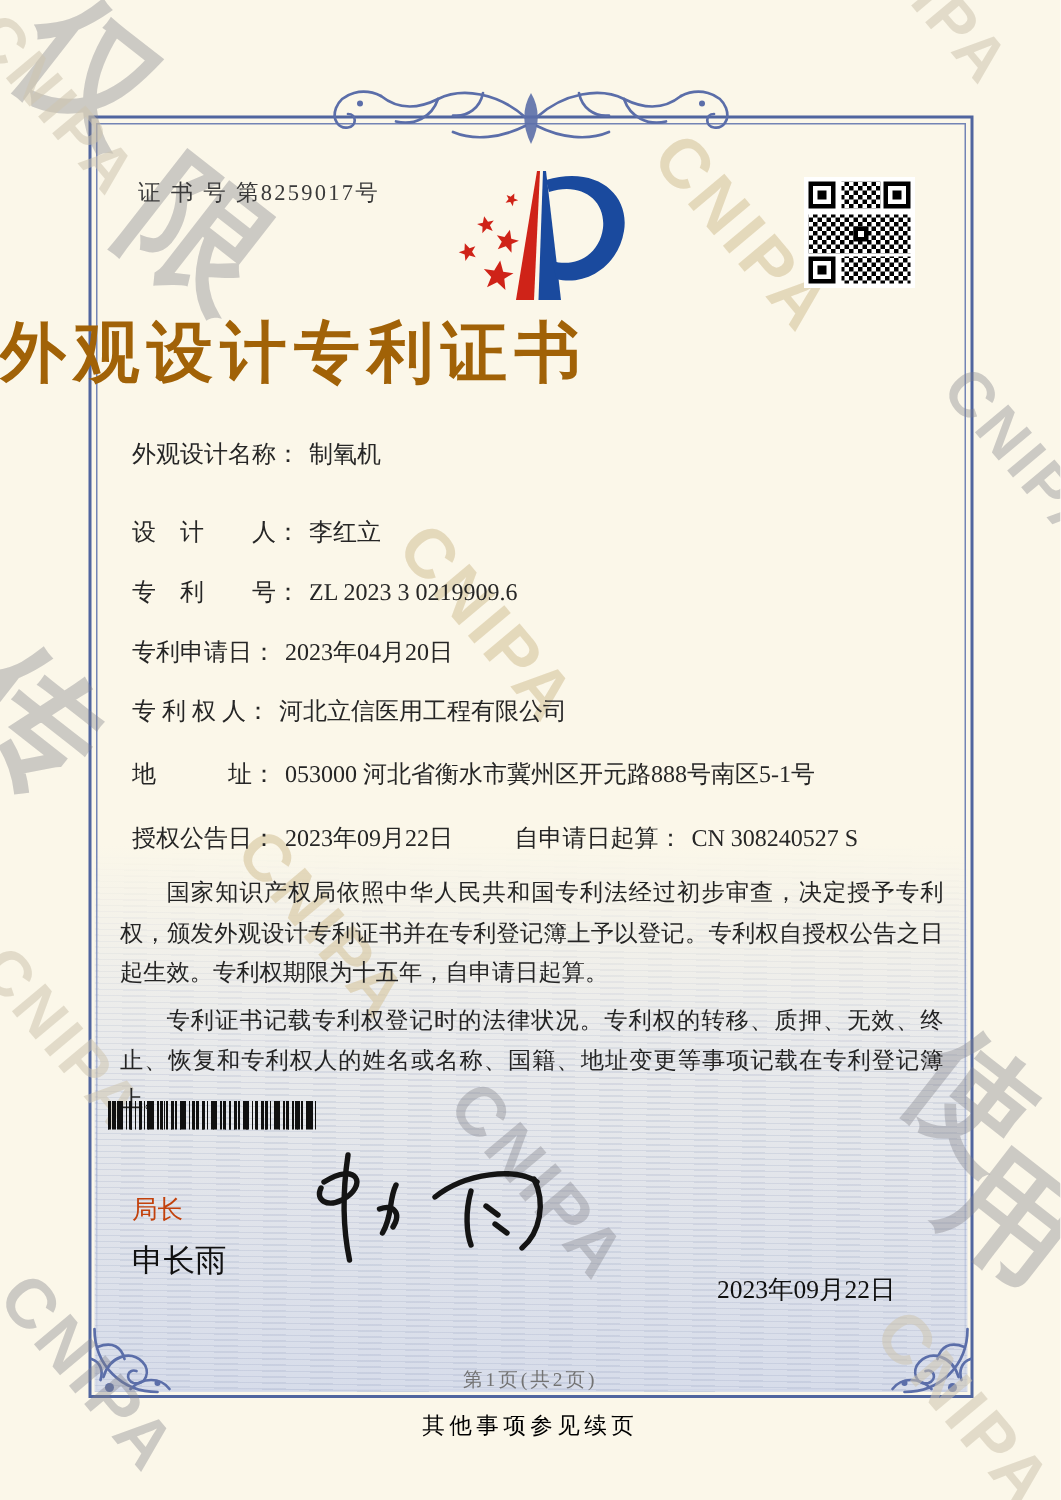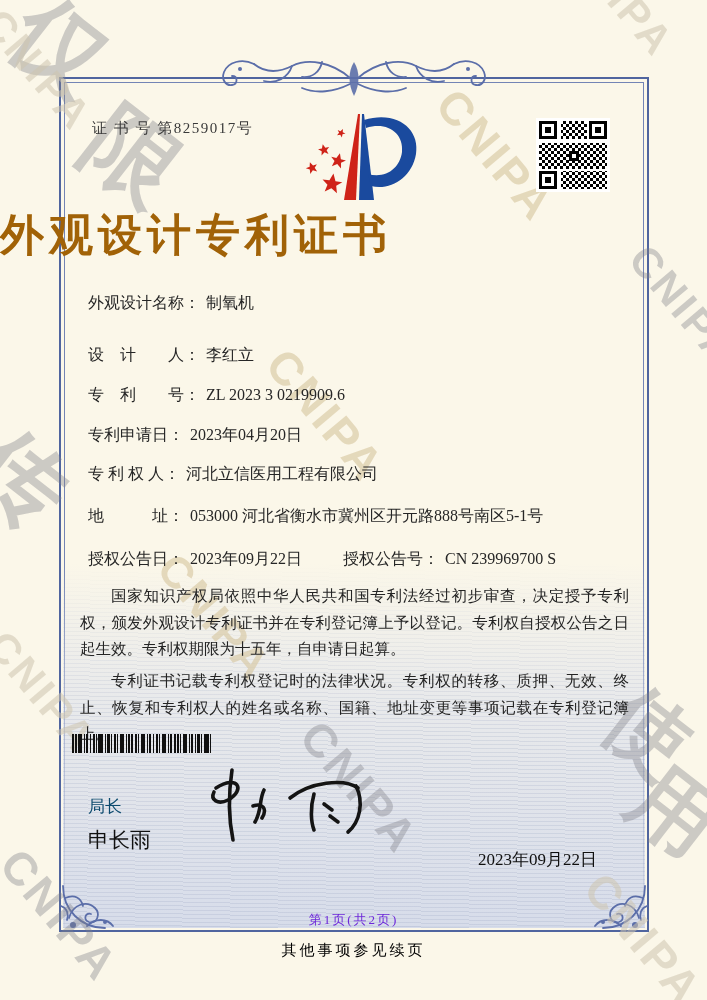--- a/index.html
+++ b/index.html
@@ -52,25 +52,25 @@
   .body-text{left:80px;top:583px;width:549px;font-size:15.5px;line-height:1.72;text-align:justify;color:#242424;}
   .body-text p{margin:0 0 5px;text-indent:2em;}
   
   .barcode{
     left:72px;top:734px;width:140px;height:19px;
     background-image:
       repeating-linear-gradient(90deg,#101010 0 1px,transparent 1px 3px),
       repeating-linear-gradient(90deg,#101010 0 2px,transparent 2px 7px),
       repeating-linear-gradient(90deg,transparent 0 4px,#101010 4px 5px,transparent 5px 11px);
   }
-  .signer-title{left:88px;top:795px;font-size:17px;color:#0c4a6e;font-family:"Liberation Sans","DejaVu Sans",sans-serif;}
+  .signer-title{left:88px;top:795px;font-size:17px;color:#c2410c;font-family:"Liberation Sans","DejaVu Sans",sans-serif;}
   .signer-name{left:88px;top:826px;font-size:21px;color:#111;font-family:"Liberation Sans","DejaVu Sans",sans-serif;}
   .signature{left:198px;top:764px;}
   .issue-date{left:478px;top:848px;font-size:17px;color:#101010;}
-  .pagenum{top:911px;left:0;width:100%;text-align:center;font-size:13px;color:#6d28d9;letter-spacing:2px;}
+  .pagenum{top:911px;left:0;width:100%;text-align:center;font-size:13px;color:#737373;letter-spacing:2px;}
   .footer-note{top:941px;left:0;width:100%;text-align:center;font-size:15px;color:#000000;letter-spacing:3px;}
 </style>
 </head>
 <body>
 
 <div class="page">
 
   <div class="wm-layer" id="wmLayer">
       <span class="wm w-gray" style="left: 14px; top: -14px; font-size: 92px; transform: rotate(38deg);">仅</span>
       <span class="wm w-warm" style="left: -34px; top: 46px; font-size: 42px; transform: rotate(50deg);">CNIPA</span>
@@ -198,21 +198,21 @@
   <div class="abs row" style="top:464px">
     <span class="lbl">专 利 权 人：</span><span class="val">河北立信医用工程有限公司</span>
   </div>
   <div class="abs row" style="top:506px">
     <span class="lbl">地　　　址：</span><span class="val">053000 河北省衡水市冀州区开元路888号南区5-1号</span>
   </div>
   <div class="abs row" style="top:549px">
     <span class="lbl">授权公告日：</span><span class="val">2023年09月22日</span>
   </div>
   <div class="abs row" style="top:549px;left:343px">
-    <span class="lbl">授权公告号：</span><span class="val">CN 239969700 S</span>
+    <span class="lbl">自申请日起算：</span><span class="val">CN 308240527 S</span>
   </div>
 
   <div class="abs body-text">
     <p>国家知识产权局依照中华人民共和国专利法经过初步审查，决定授予专利权，颁发外观设计专利证书并在专利登记簿上予以登记。专利权自授权公告之日起生效。专利权期限为十五年，自申请日起算。</p>
     <p>专利证书记载专利权登记时的法律状况。专利权的转移、质押、无效、终止、恢复和专利权人的姓名或名称、国籍、地址变更等事项记载在专利登记簿上。</p>
   </div>
 
   <div class="abs barcode"></div>
 
   <div class="abs signer-title">局长</div>

